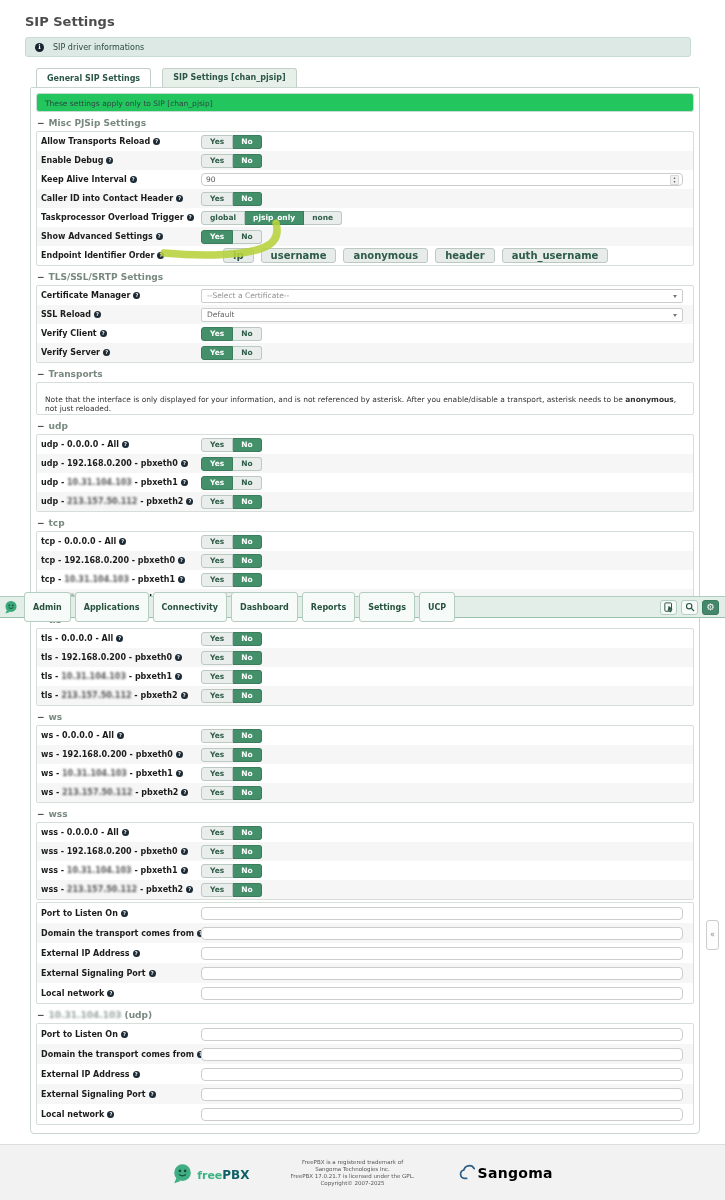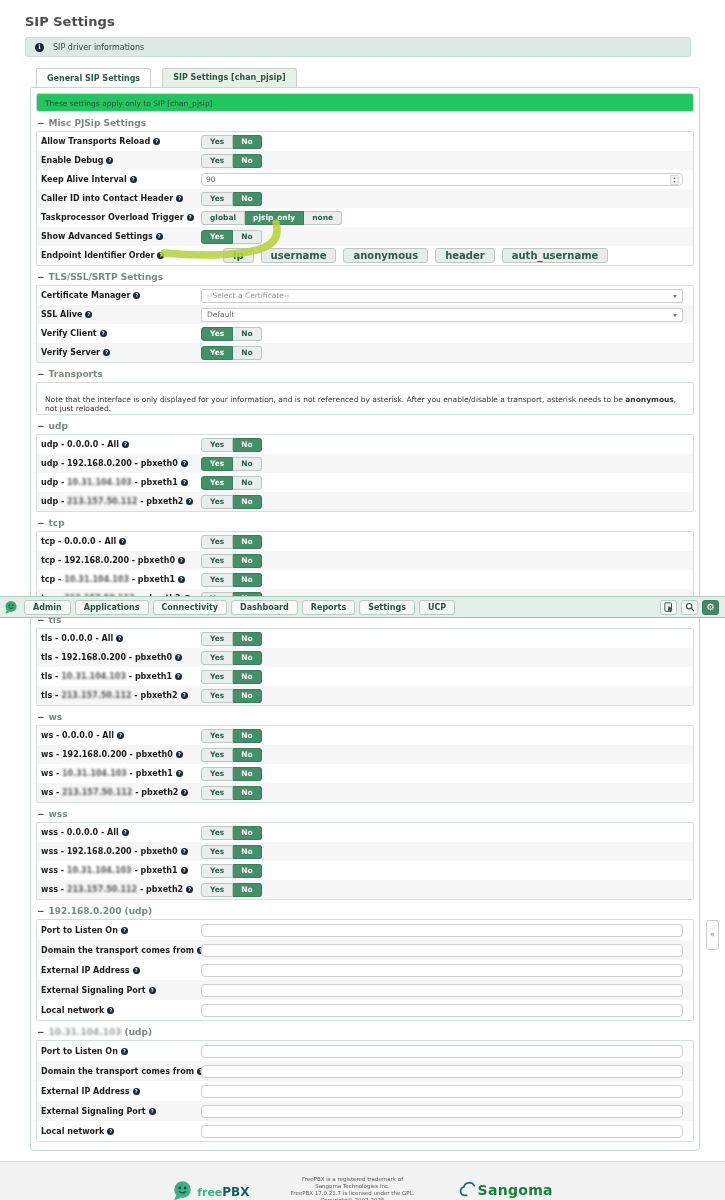--- a/index.html
+++ b/index.html
@@ -72,40 +72,40 @@
 
   
   .swoosh { position:absolute; left:115px; top:-9px; width:160px; height:44px; z-index:8; pointer-events:none; }
 
   
   .navbar { position:absolute; left:0; top:596px; width:725px; height:22px; background:#e2eee7;
             border-top:1px solid #aecdbc; border-bottom:1px solid #9cc2af; display:flex; align-items:center;
             padding:0 6px 0 4px; z-index:30; }
   .nav-logo { width:14px; height:14px; margin-right:6px; flex:none; cursor:pointer; }
   .nav-menu { display:flex; gap:4px; flex:1; }
-  .navbtn { height:15px; padding:0 8px; display:flex; align-items:center; font-size:8px; font-weight:bold;
+  .navbtn { height:30px; padding:0 8px; display:flex; align-items:center; font-size:8px; font-weight:bold;
             color:#27523f; background:#f6faf8; border:1px solid #b4cfc1; border-radius:3px; cursor:pointer; }
   .nav-right { display:flex; gap:4px; }
   .icobtn { width:17px; height:15px; display:flex; align-items:center; justify-content:center;
             background:#f6faf8; border:1px solid #b4cfc1; border-radius:3px; cursor:pointer; }
   .icobtn.dark { background:#45876a; border-color:#3a7c5b; color:#fff; font-size:9px; line-height:9px; }
 
   
   .collapse-tab { position:absolute; right:6px; top:920px; width:13px; height:30px; background:#fdfdfd;
                   border:1px solid #ccc; border-radius:3px; color:#888; font-size:8px; line-height:28px;
                   text-align:center; z-index:20; cursor:pointer; }
 
   
   .footer { margin-top:10px; height:57px; background:#f1f2f1; border-top:1px solid #ddd;
             display:flex; align-items:center; justify-content:center; gap:28px; }
   .fbrand { display:flex; align-items:center; gap:4px; }
   .fbrand .free { color:#3cb184; font-weight:bold; font-size:11px; }
   .fbrand .pbx { color:#0f5f66; font-weight:bold; font-size:12px; }
   .legal { text-align:center; font-size:5.5px; color:#555; line-height:7px; width:150px; }
-  .sangoma { display:flex; align-items:center; color:#15803d; font-size:14px; font-weight:bold; letter-spacing:.3px; }
+  .sangoma { display:flex; align-items:center; color:#000000; font-size:14px; font-weight:bold; letter-spacing:.3px; }
   .sangoma svg { margin-right:-4px; }
 </style>
 </head>
 <body>
 
 <div id="page">
 
   <div class="page-title">SIP Settings</div>
 
   <div class="alert">
@@ -197,21 +197,21 @@
           <div class="row">
             <div class="lbl"><span>Certificate Manager</span><span class="q">?</span></div>
             <div class="ctrl">
               <div class="sel muted">
                 <span>--Select a Certificate--</span>
                 <span class="chev"></span>
               </div>
             </div>
           </div>
           <div class="row">
-            <div class="lbl"><span>SSL Alive</span><span class="q">?</span></div>
+            <div class="lbl"><span>SSL Reload</span><span class="q">?</span></div>
             <div class="ctrl">
               <div class="sel">
                 <span>Default</span>
                 <span class="chev"></span>
               </div>
             </div>
           </div>
           <div class="row">
             <div class="lbl"><span>Verify Client</span><span class="q">?</span></div>
             <div class="ctrl">
@@ -421,21 +421,20 @@
           <div class="row">
             <div class="lbl"><span>wss - </span><span class="redact">213.157.50.112</span><span> - pbxeth2</span><span class="q">?</span></div>
             <div class="ctrl">
               <div class="tgroup">
                 <div class="tbtn">Yes</div>
                 <div class="tbtn on">No</div>
               </div>
             </div>
           </div>
         </div>
-        <div class="sec-h"><span class="minus">−</span><span><span>192.168.0.200 (udp)</span></span></div>
         <div class="sec-box">
           <div class="row frow">
             <div class="lbl"><span>Port to Listen On</span><span class="q">?</span></div>
             <div class="ctrl">
               <div class="tinput">
                 <span></span>
               </div>
             </div>
           </div>
           <div class="row frow">

